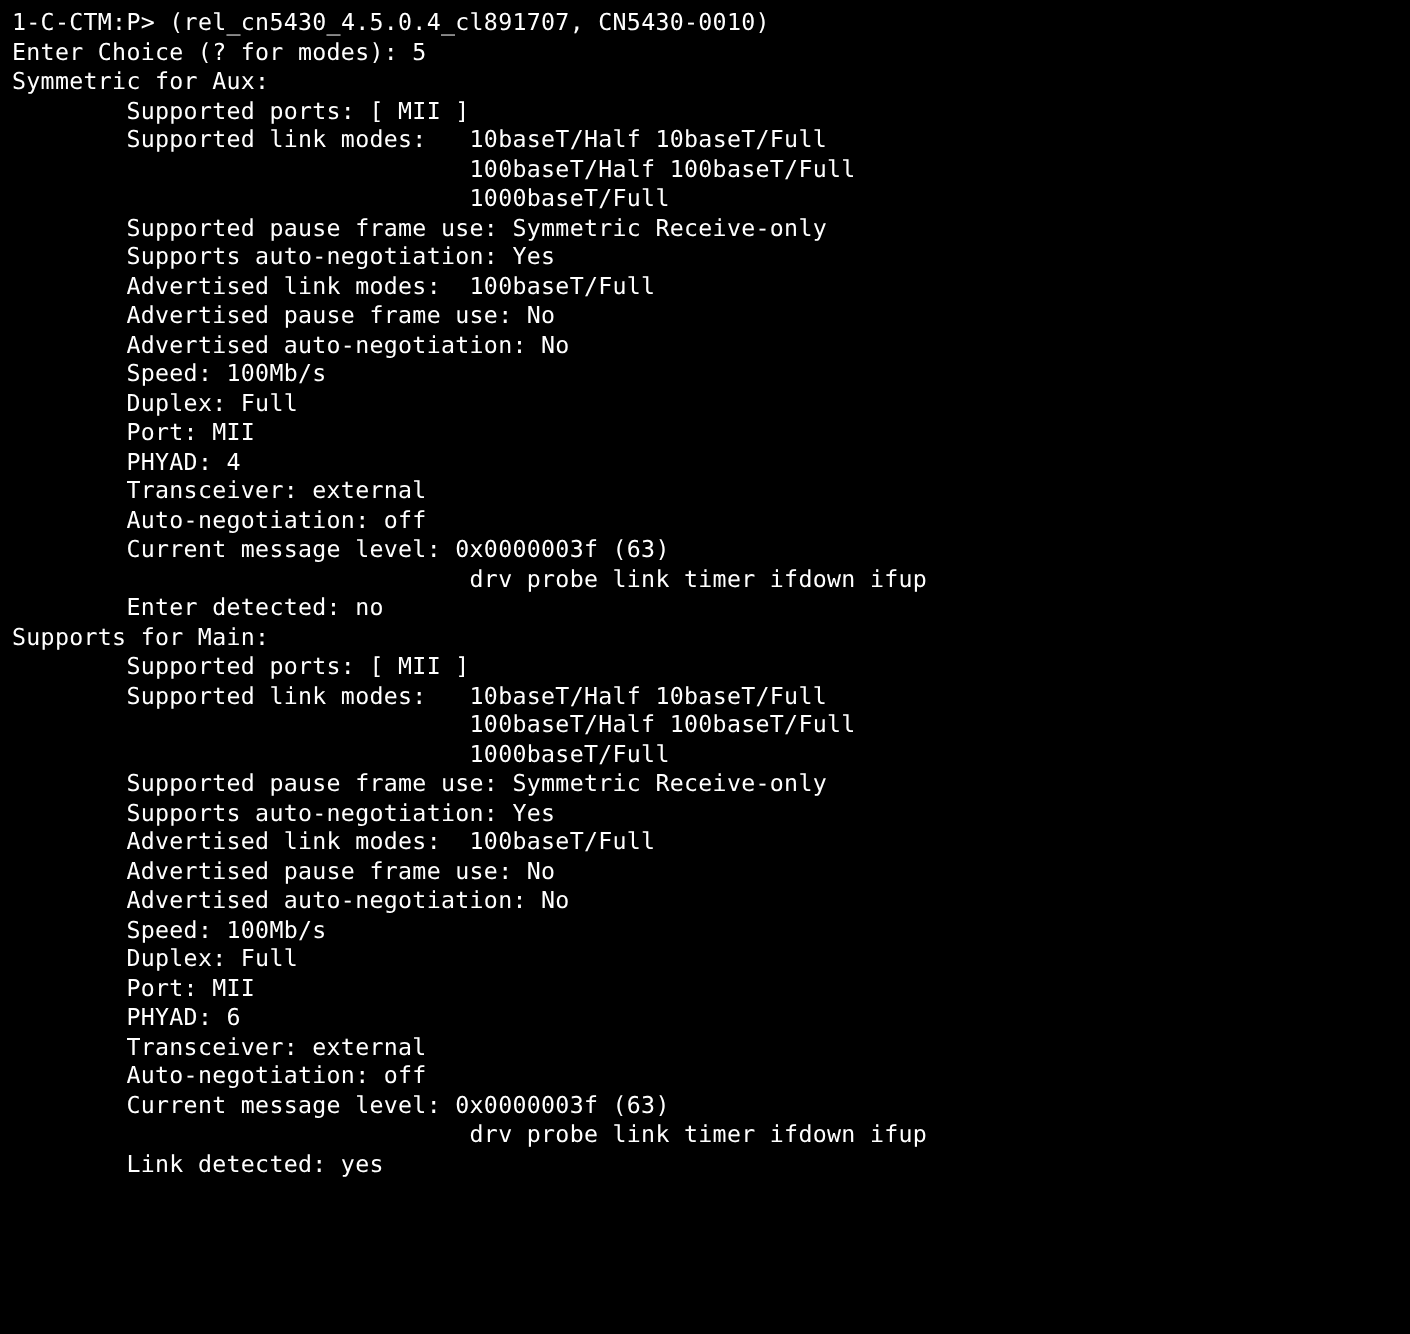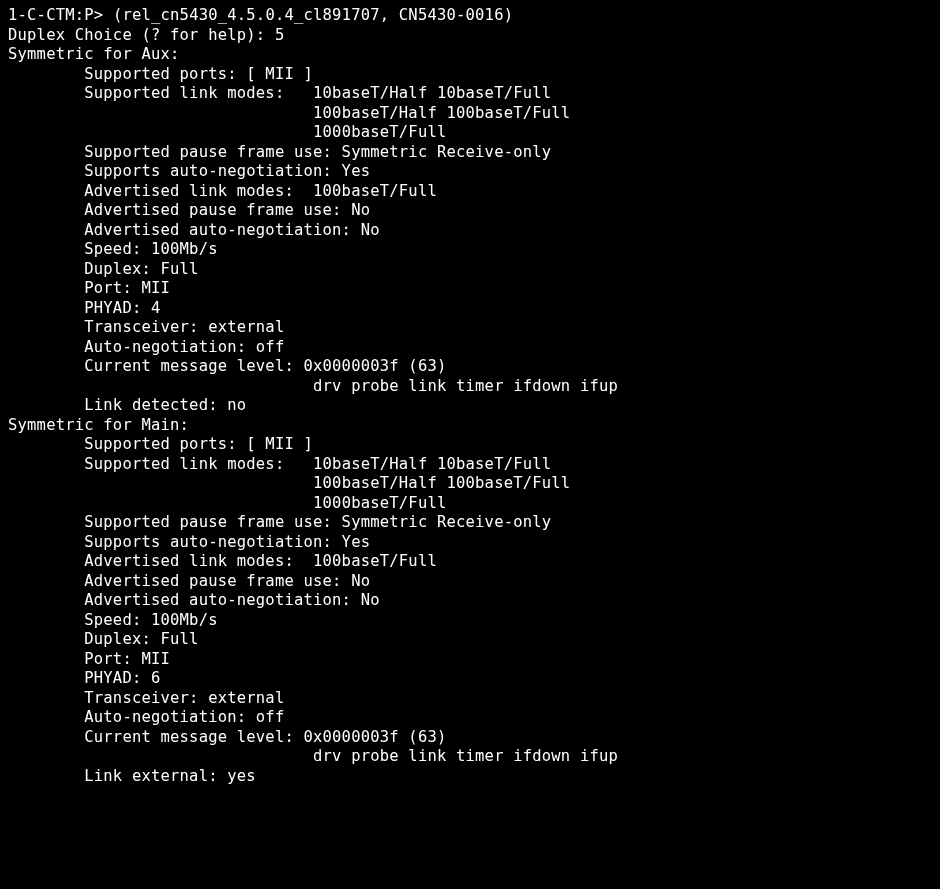--- a/index.html
+++ b/index.html
@@ -17,53 +17,53 @@
   }
   pre {
     margin: 0;
     padding: 6px 8px;
     white-space: pre;
   }
 </style>
 </head>
 <body>
 
-<pre><span><span>1-C-CTM:P&gt;</span> <span>(rel_cn5430_4.5.0.4_cl891707, CN5430-0016)</span></span>
-<span><span>Duplex Choice (? for help):</span> <span>5</span></span>
+<pre><span><span>1-C-CTM:P&gt;</span> <span>(rel_cn5430_4.5.0.4_cl891707, CN5430-0010)</span></span>
+<span><span>Enter Choice (? for modes):</span> <span>5</span></span>
 <span>Symmetric for Aux:</span>
 <span>        </span><span>Supported ports: [ MII ]</span>
 <span>        </span><span>Supported link modes:</span>   <span>10baseT/Half 10baseT/Full</span>
 <span>                                </span><span>100baseT/Half 100baseT/Full</span>
 <span>                                </span><span>1000baseT/Full</span>
 <span>        </span><span>Supported pause frame use: Symmetric Receive-only</span>
 <span>        </span><span>Supports auto-negotiation: Yes</span>
 <span>        </span><span>Advertised link modes:  100baseT/Full</span>
 <span>        </span><span>Advertised pause frame use: No</span>
 <span>        </span><span>Advertised auto-negotiation: No</span>
 <span>        </span><span>Speed: 100Mb/s</span>
 <span>        </span><span>Duplex: Full</span>
 <span>        </span><span>Port: MII</span>
 <span>        </span><span>PHYAD: 4</span>
 <span>        </span><span>Transceiver: external</span>
 <span>        </span><span>Auto-negotiation: off</span>
 <span>        </span><span>Current message level: 0x0000003f (63)</span>
 <span>                                </span><span>drv probe link timer ifdown ifup</span>
-<span>        </span><span>Link detected: no</span>
-<span>Symmetric for Main:</span>
+<span>        </span><span>Enter detected: no</span>
+<span>Supports for Main:</span>
 <span>        </span><span>Supported ports: [ MII ]</span>
 <span>        </span><span>Supported link modes:</span>   <span>10baseT/Half 10baseT/Full</span>
 <span>                                </span><span>100baseT/Half 100baseT/Full</span>
 <span>                                </span><span>1000baseT/Full</span>
 <span>        </span><span>Supported pause frame use: Symmetric Receive-only</span>
 <span>        </span><span>Supports auto-negotiation: Yes</span>
 <span>        </span><span>Advertised link modes:  100baseT/Full</span>
 <span>        </span><span>Advertised pause frame use: No</span>
 <span>        </span><span>Advertised auto-negotiation: No</span>
 <span>        </span><span>Speed: 100Mb/s</span>
 <span>        </span><span>Duplex: Full</span>
 <span>        </span><span>Port: MII</span>
 <span>        </span><span>PHYAD: 6</span>
 <span>        </span><span>Transceiver: external</span>
 <span>        </span><span>Auto-negotiation: off</span>
 <span>        </span><span>Current message level: 0x0000003f (63)</span>
 <span>                                </span><span>drv probe link timer ifdown ifup</span>
-<span>        </span><span>Link external: yes</span>
+<span>        </span><span>Link detected: yes</span>
 </pre>
 
 </body></html>

